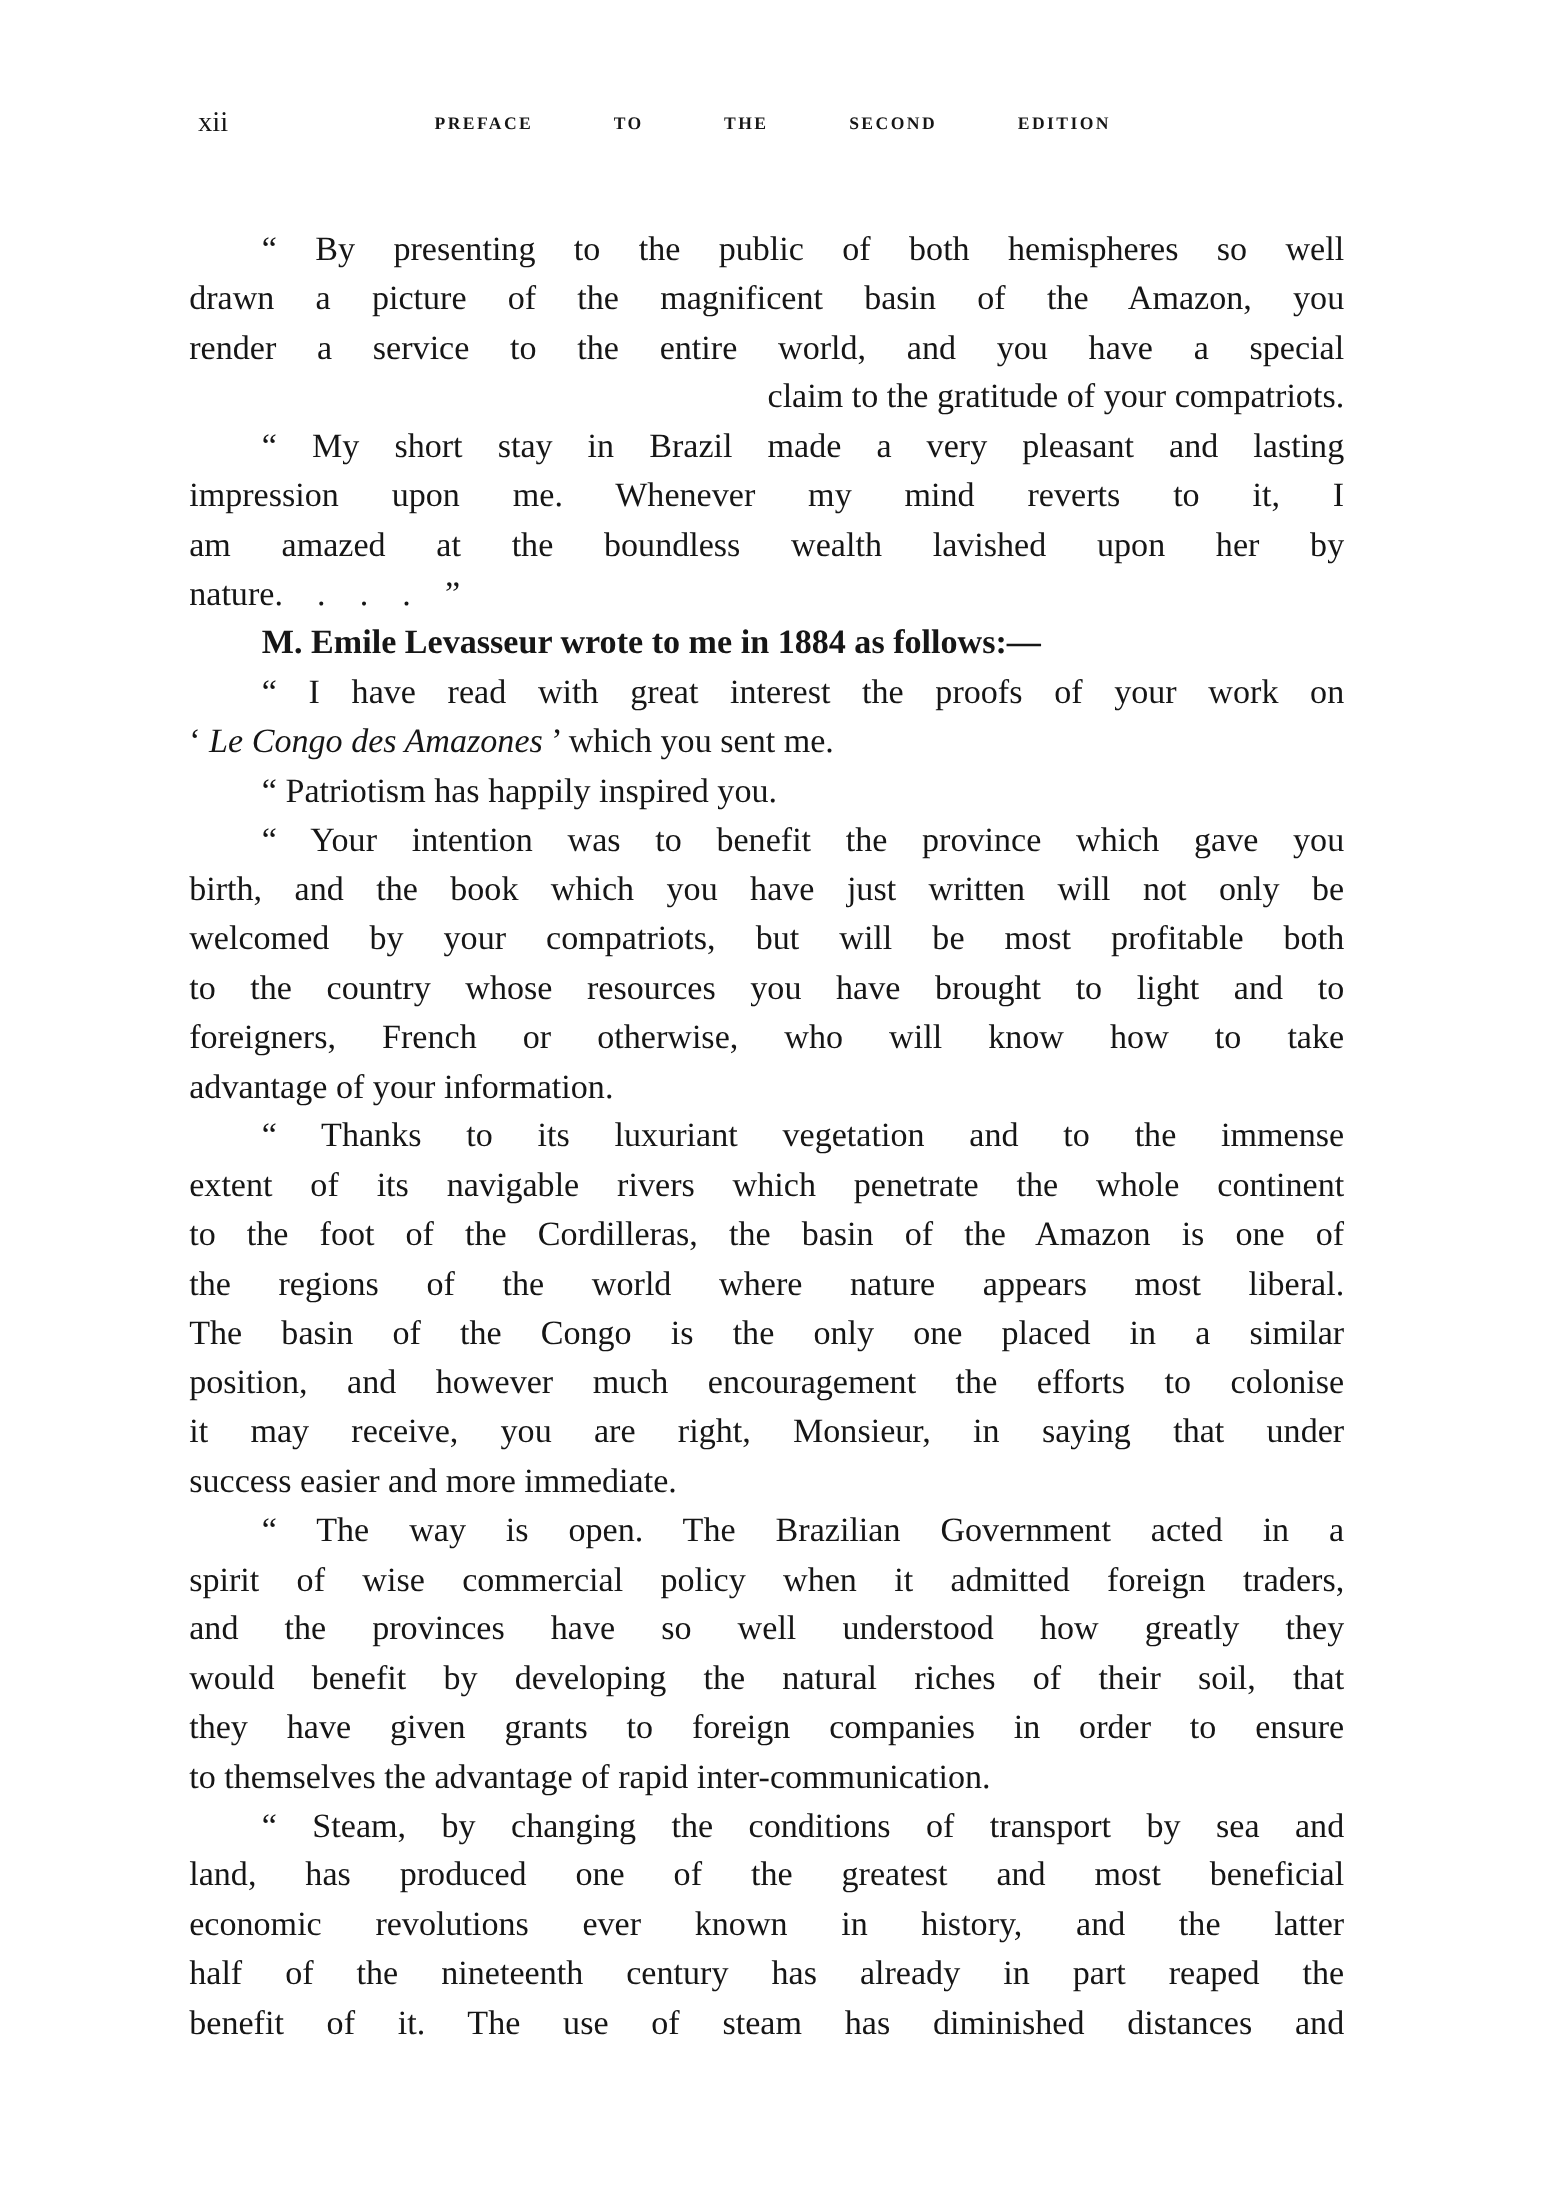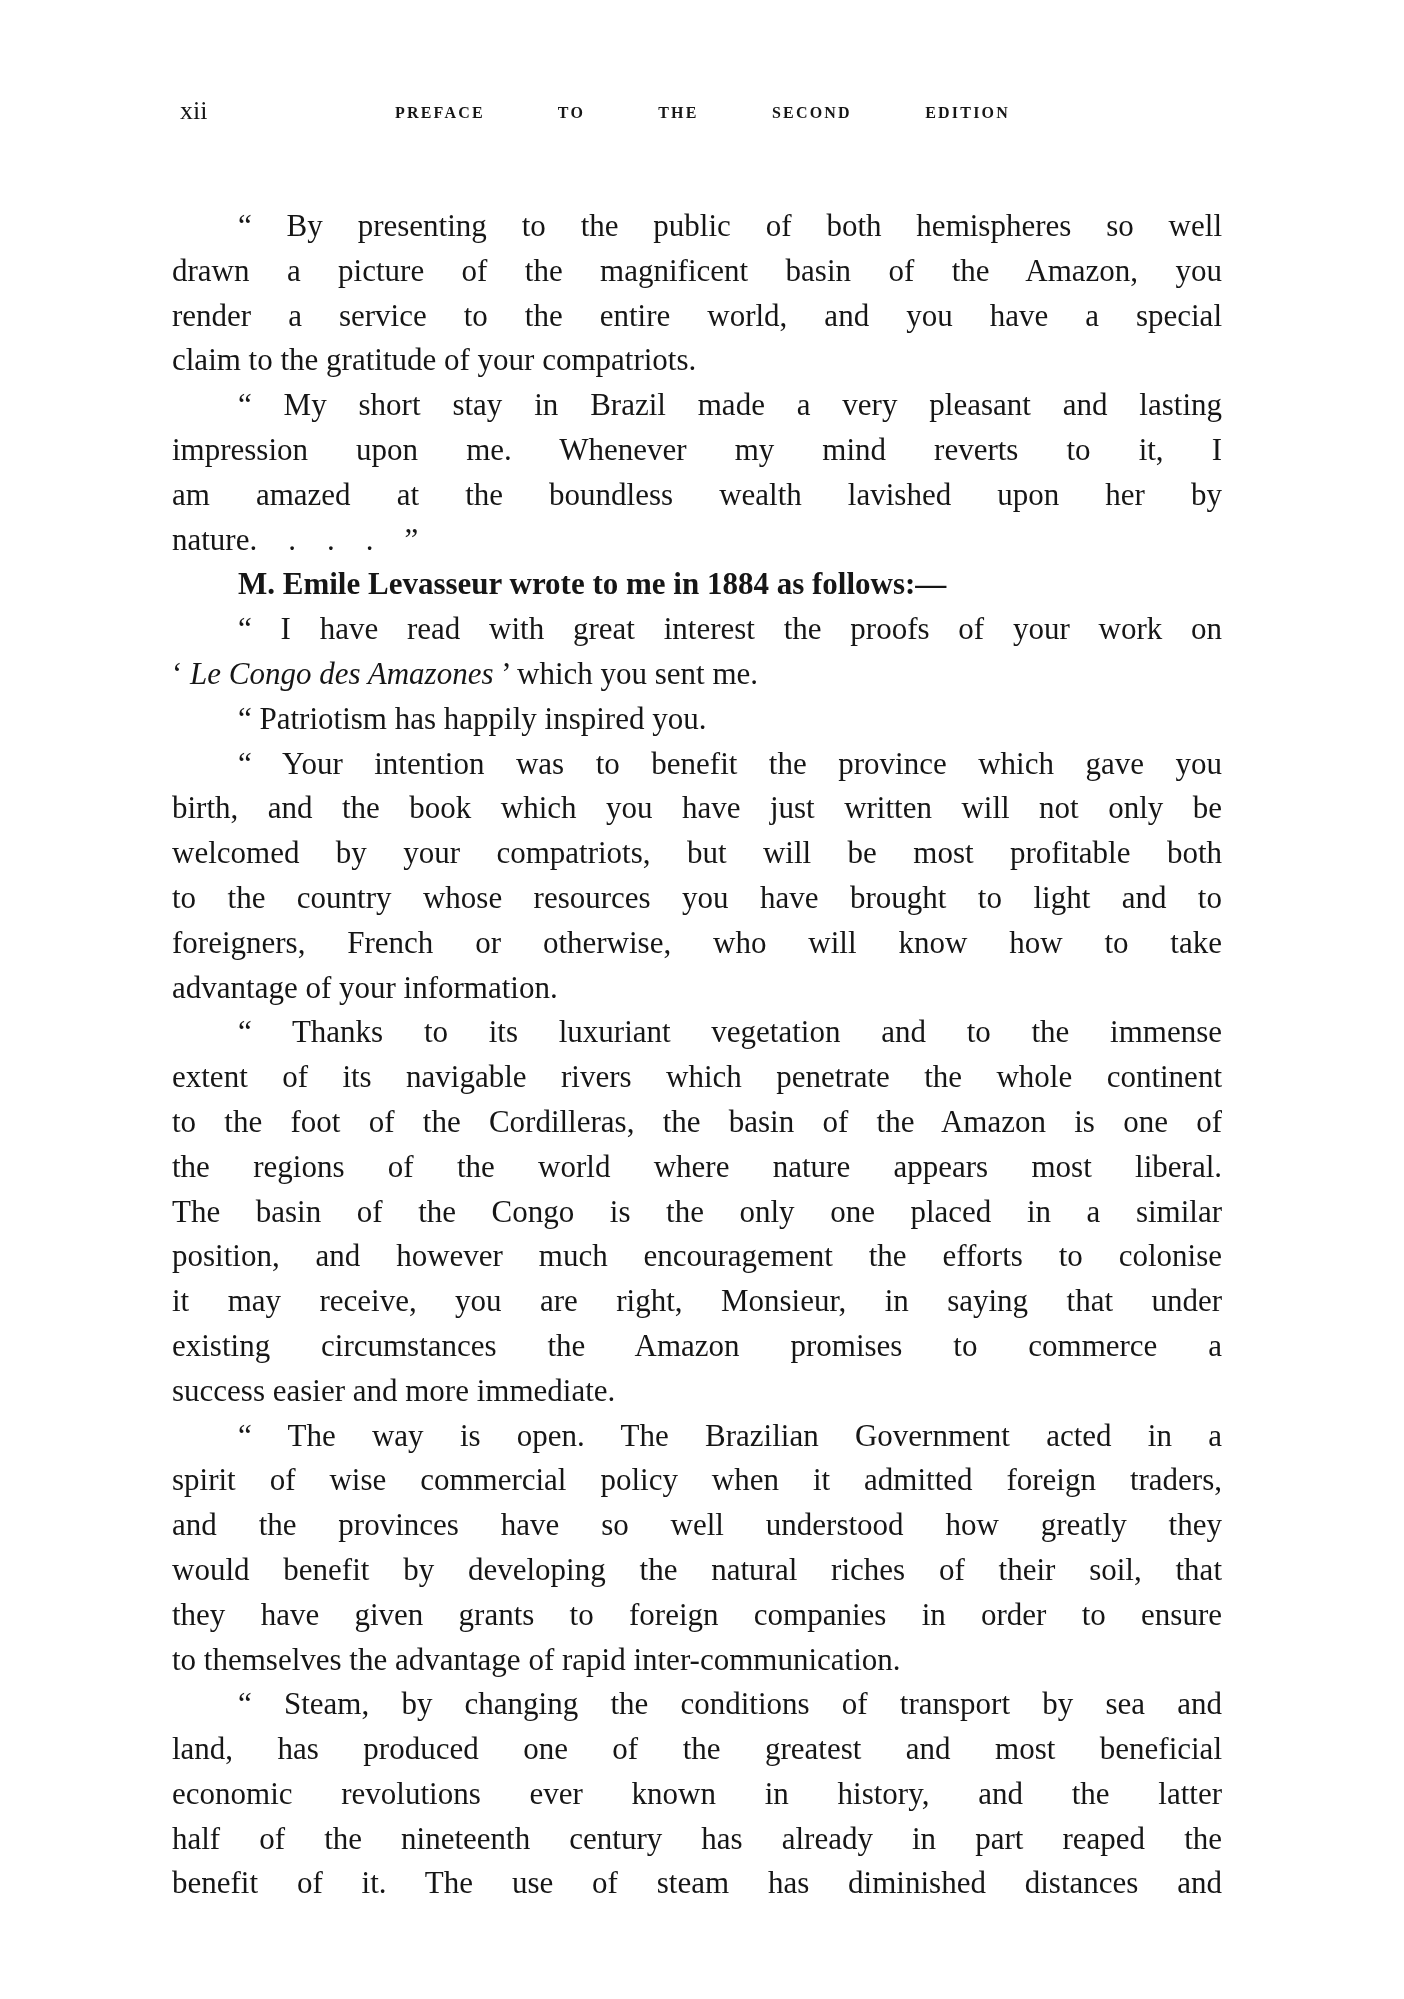--- a/index.html
+++ b/index.html
@@ -35,21 +35,21 @@
 <div class="page">
   <div class="running-head">
     <span class="folio">xii</span>
     <div class="head-title">PREFACE TO THE SECOND EDITION</div>
   </div>
 
   <div class="body-text" id="body-text">
       <div class="line indent justify">“ By presenting to the public of both hemispheres so well</div>
       <div class="line justify">drawn a picture of the magnificent basin of the Amazon, you</div>
       <div class="line justify">render a service to the entire world, and you have a special</div>
-      <div class="line left" style="white-space: pre;">claim to the gratitude of your compatriots.</div>
+      <div class="line left" style="white-space: pre; text-align: right;">claim to the gratitude of your compatriots.</div>
       <div class="line indent justify">“ My short stay in Brazil made a very pleasant and lasting</div>
       <div class="line justify">impression upon me.  Whenever my mind reverts to it, I</div>
       <div class="line justify">am amazed at the boundless wealth lavished upon her by</div>
       <div class="line left" style="white-space: pre;">nature.    .    .    .    ”</div>
       <div class="line indent left" style="white-space: pre; font-weight: bold;">M. Emile Levasseur wrote to me in 1884 as follows:—</div>
       <div class="line indent justify">“ I have read with great interest the proofs of your work on</div>
       <div class="line left"><span>‘ </span><span class="it">Le Congo des Amazones</span><span> ’ which you sent me.</span></div>
       <div class="line indent left" style="white-space: pre;">“ Patriotism has happily inspired you.</div>
       <div class="line indent justify">“ Your intention was to benefit the province which gave you</div>
       <div class="line justify">birth, and the book which you have just written will not only be</div>
@@ -57,21 +57,20 @@
       <div class="line justify">to the country whose resources you have brought to light and to</div>
       <div class="line justify">foreigners, French or otherwise, who will know how to take</div>
       <div class="line left" style="white-space: pre;">advantage of your information.</div>
       <div class="line indent justify">“ Thanks to its luxuriant vegetation and to the immense</div>
       <div class="line justify">extent of its navigable rivers which penetrate the whole continent</div>
       <div class="line justify">to the foot of the Cordilleras, the basin of the Amazon is one of</div>
       <div class="line justify">the regions of the world where nature appears most liberal.</div>
       <div class="line justify">The basin of the Congo is the only one placed in a similar</div>
       <div class="line justify">position, and however much encouragement the efforts to colonise</div>
       <div class="line justify">it may receive, you are right, Monsieur, in saying that under</div>
-      <div class="line justify">existing circumstances the Amazon promises to commerce a</div>
       <div class="line left" style="white-space: pre;">success easier and more immediate.</div>
       <div class="line indent justify">“ The way is open.  The Brazilian Government acted in a</div>
       <div class="line justify">spirit of wise commercial policy when it admitted foreign traders,</div>
       <div class="line justify">and the provinces have so well understood how greatly they</div>
       <div class="line justify">would benefit by developing the natural riches of their soil, that</div>
       <div class="line justify">they have given grants to foreign companies in order to ensure</div>
       <div class="line left" style="white-space: pre;">to themselves the advantage of rapid inter-communication.</div>
       <div class="line indent justify">“ Steam, by changing the conditions of transport by sea and</div>
       <div class="line justify">land, has produced one of the greatest and most beneficial</div>
       <div class="line justify">economic revolutions ever known in history, and the latter</div>

